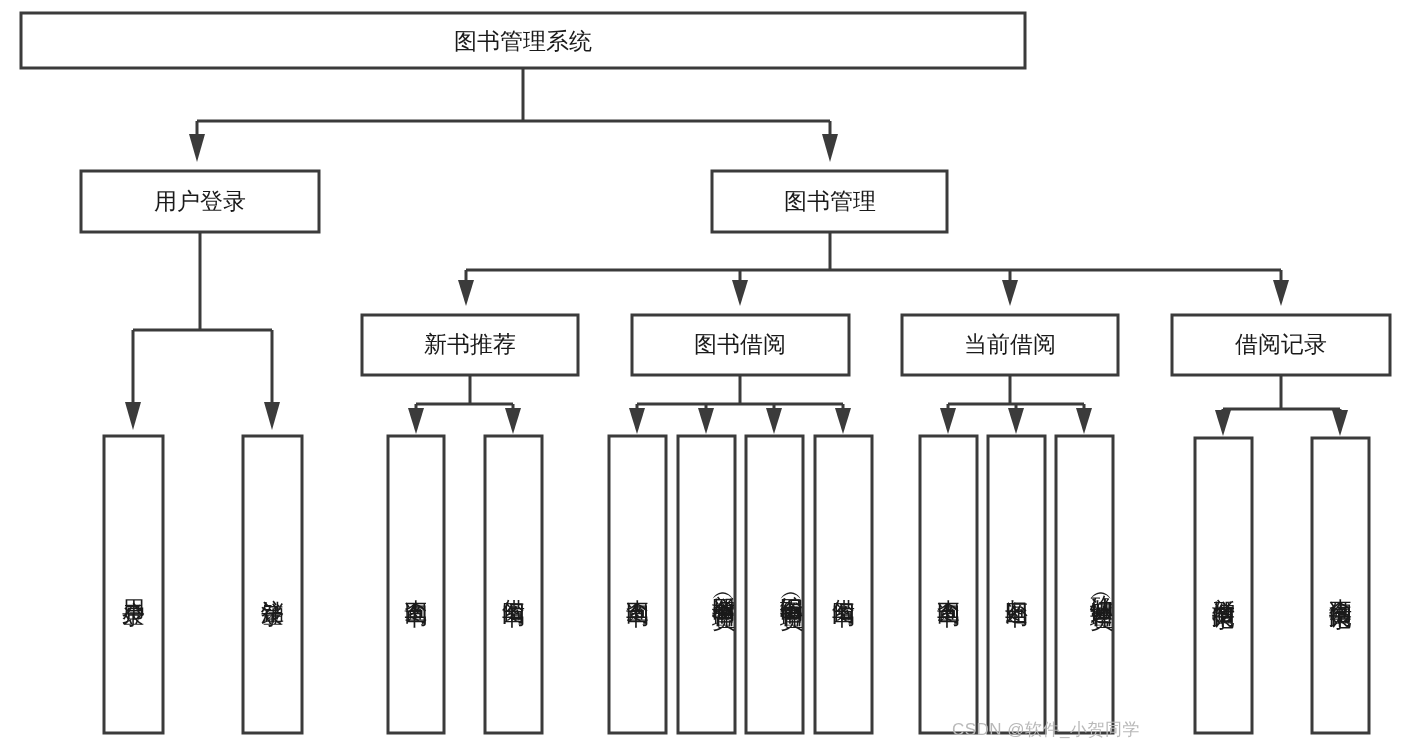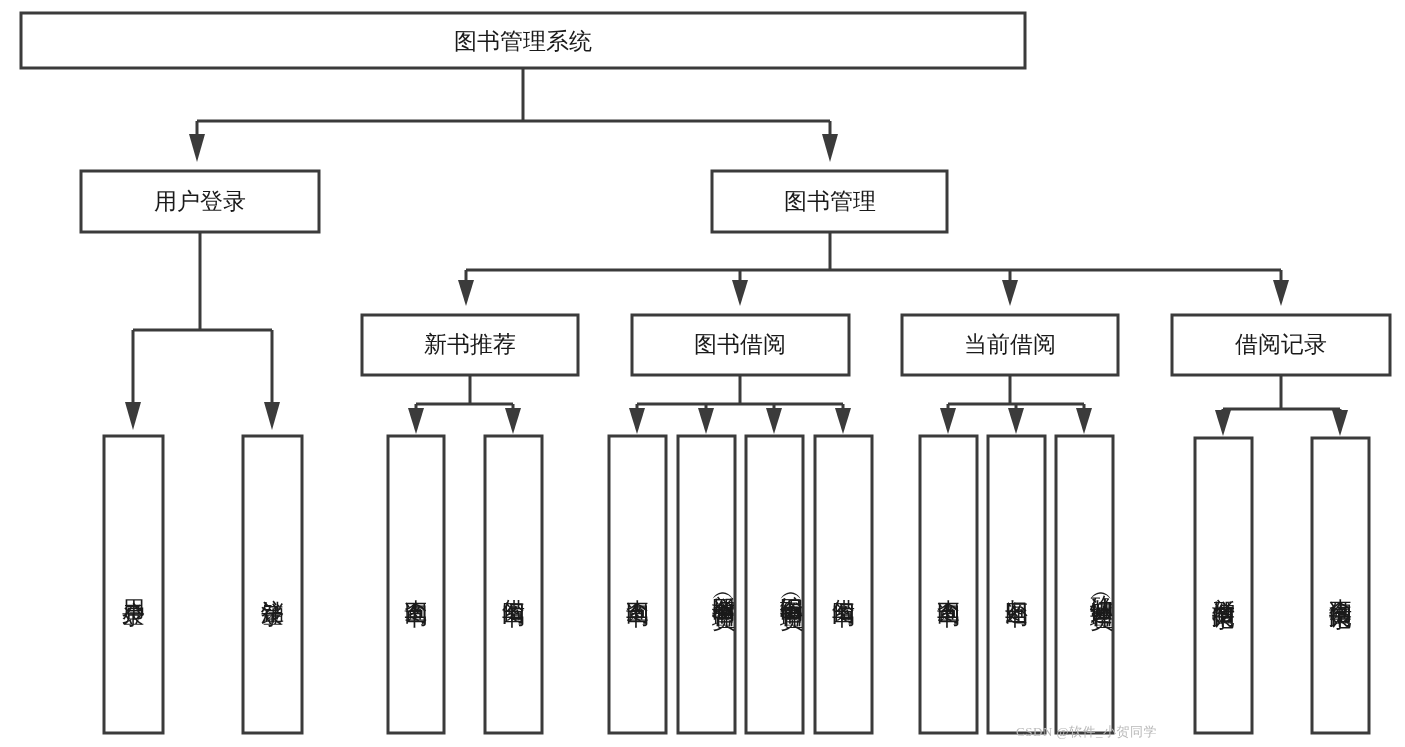--- a/index.html
+++ b/index.html
@@ -59,24 +59,24 @@
     color: #1a1a1a;
     letter-spacing: 2px;
     display: flex;
     align-items: center;
     justify-content: center;
     white-space: nowrap;
     pointer-events: none;
   }
   .watermark {
     position: absolute;
-    right: 8px;
+    right: 25px;
     bottom: 6px;
-    font-family: Liberation Serif, serif;
-    font-size: 13px;
+    font-family: Liberation Sans, sans-serif;
+    font-size: 17px;
     color: #b9b9b9;
     letter-spacing: 0.5px;
     white-space: nowrap;
   }
 </style>
 </head>
 <body>
 
 <div id="diagram-root">
 

